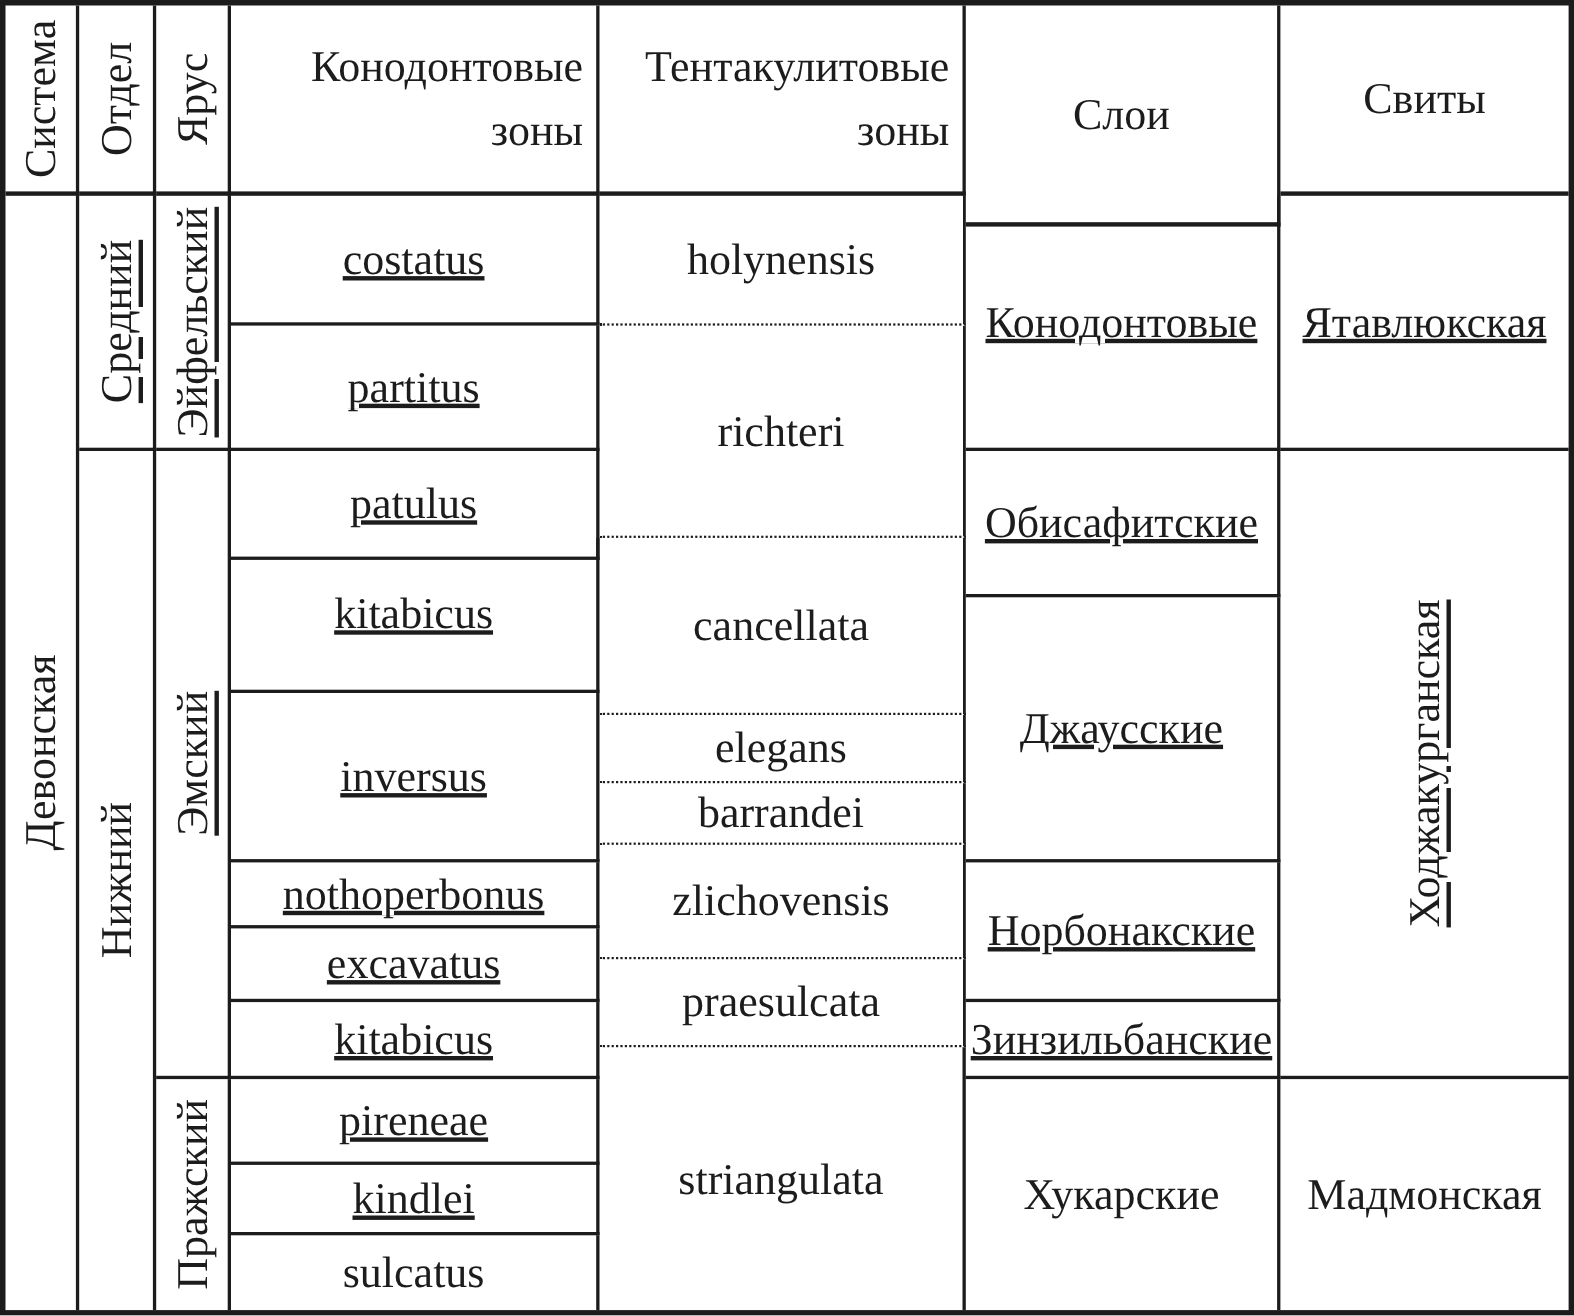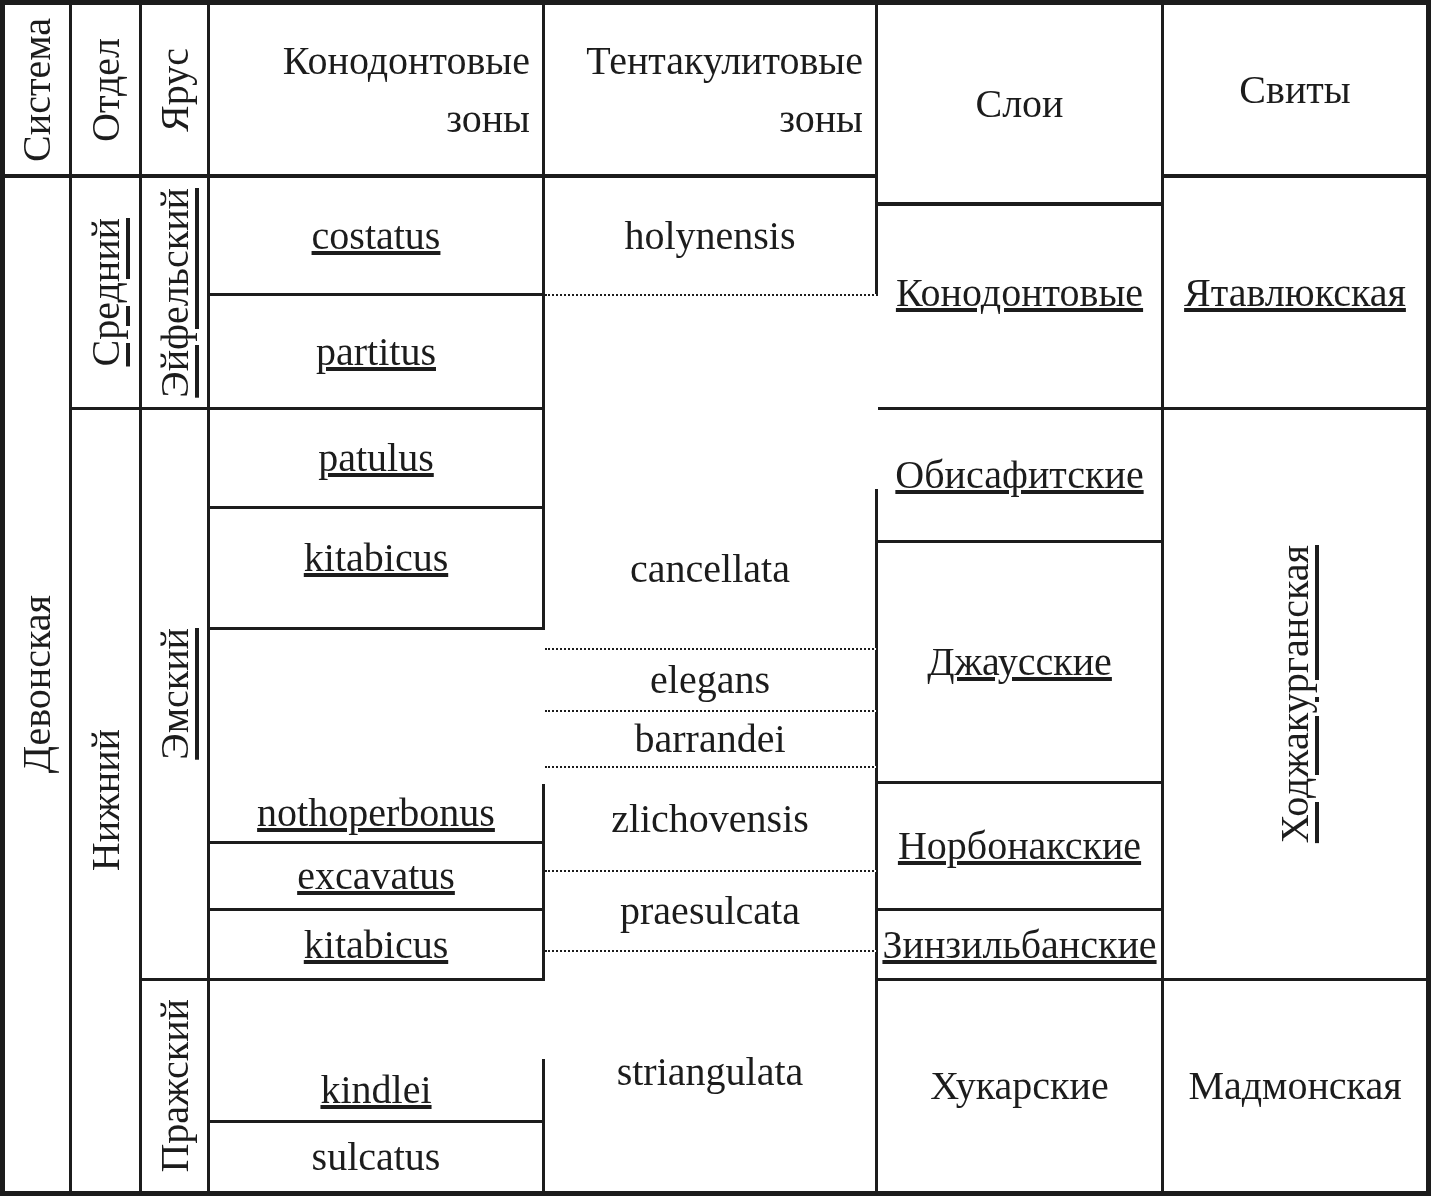--- a/index.html
+++ b/index.html
@@ -67,27 +67,30 @@
     <span class="vt">Эмский</span>
   </div>
   <div class="cell br" style="left:137px;top:976px;width:68px;height:210px">
     <span class="vt">Пражский</span>
   </div>
 
   <div class="cell br bb nw" style="left:205px;top:173px;width:335px;height:118px">costatus</div>
   <div class="cell br bb nw" style="left:205px;top:291px;width:335px;height:114px">partitus</div>
   <div class="cell br bb nw" style="left:205px;top:405px;width:335px;height:99px">patulus</div>
   <div class="cell br bb nw" style="left:205px;top:484px;width:335px;height:141px">kitabicus</div>
+  <div class="cell br bb nw" style="left:205px;top:625px;width:335px;height:154px">inversus</div>
   <div class="cell br bb nw" style="left:205px;top:779px;width:335px;height:60px">nothoperbonus</div>
   <div class="cell br bb nw" style="left:205px;top:839px;width:335px;height:67px">excavatus</div>
   <div class="cell br bb nw" style="left:205px;top:906px;width:335px;height:70px">kitabicus</div>
+  <div class="cell br bb nw" style="left:205px;top:976px;width:335px;height:78px">pireneae</div>
   <div class="cell br bb nw" style="left:205px;top:1054px;width:335px;height:64px">kindlei</div>
   <div class="cell br nw" style="left:205px;top:1118px;width:335px;height:68px">sulcatus</div>
 
   <div class="cell br bbd nw" style="left:540px;top:173px;width:333px;height:118px">holynensis</div>
+  <div class="cell br bbd nw" style="left:540px;top:291px;width:333px;height:193px">richteri</div>
   <div class="cell br bbd nw" style="left:540px;top:484px;width:333px;height:161px">cancellata</div>
   <div class="cell br bbd nw" style="left:540px;top:645px;width:333px;height:62px">elegans</div>
   <div class="cell br bbd nw" style="left:540px;top:707px;width:333px;height:56px">barrandei</div>
   <div class="cell br bbd nw" style="left:540px;top:763px;width:333px;height:104px">zlichovensis</div>
   <div class="cell br bbd nw" style="left:540px;top:867px;width:333px;height:80px">praesulcata</div>
   <div class="cell br nw" style="left:540px;top:947px;width:333px;height:239px">striangulata</div>
 
   <div class="cell br bb nw" style="left:873px;top:173px;width:286px;height:232px">Конодонтовые</div>
   <div class="cell br bb nw" style="left:873px;top:405px;width:286px;height:133px">Обисафитские</div>
   <div class="cell br bb nw" style="left:873px;top:538px;width:286px;height:241px">Джаусские</div>

